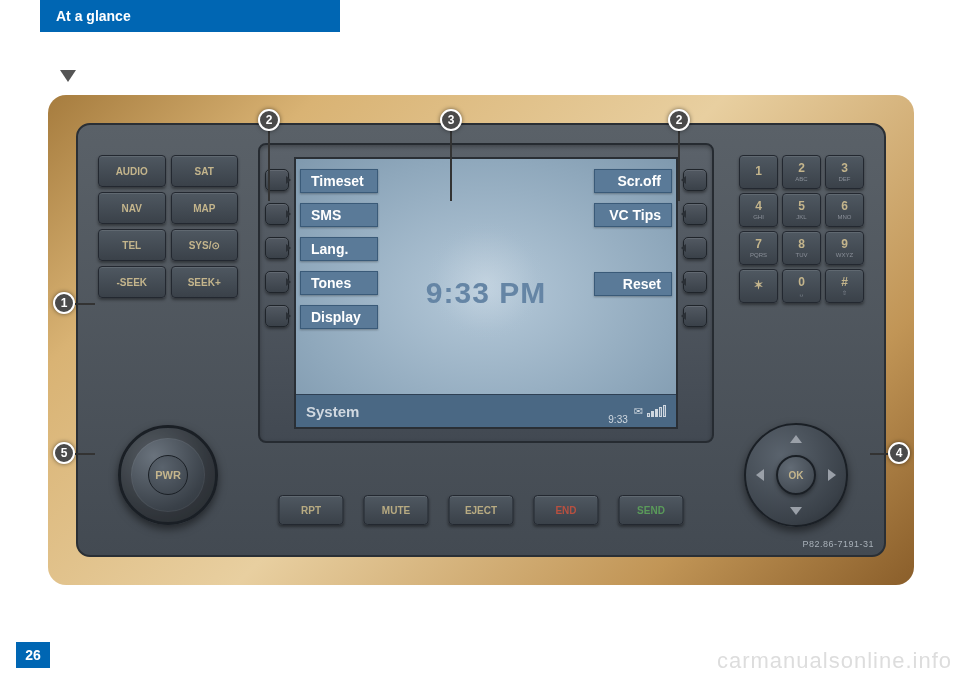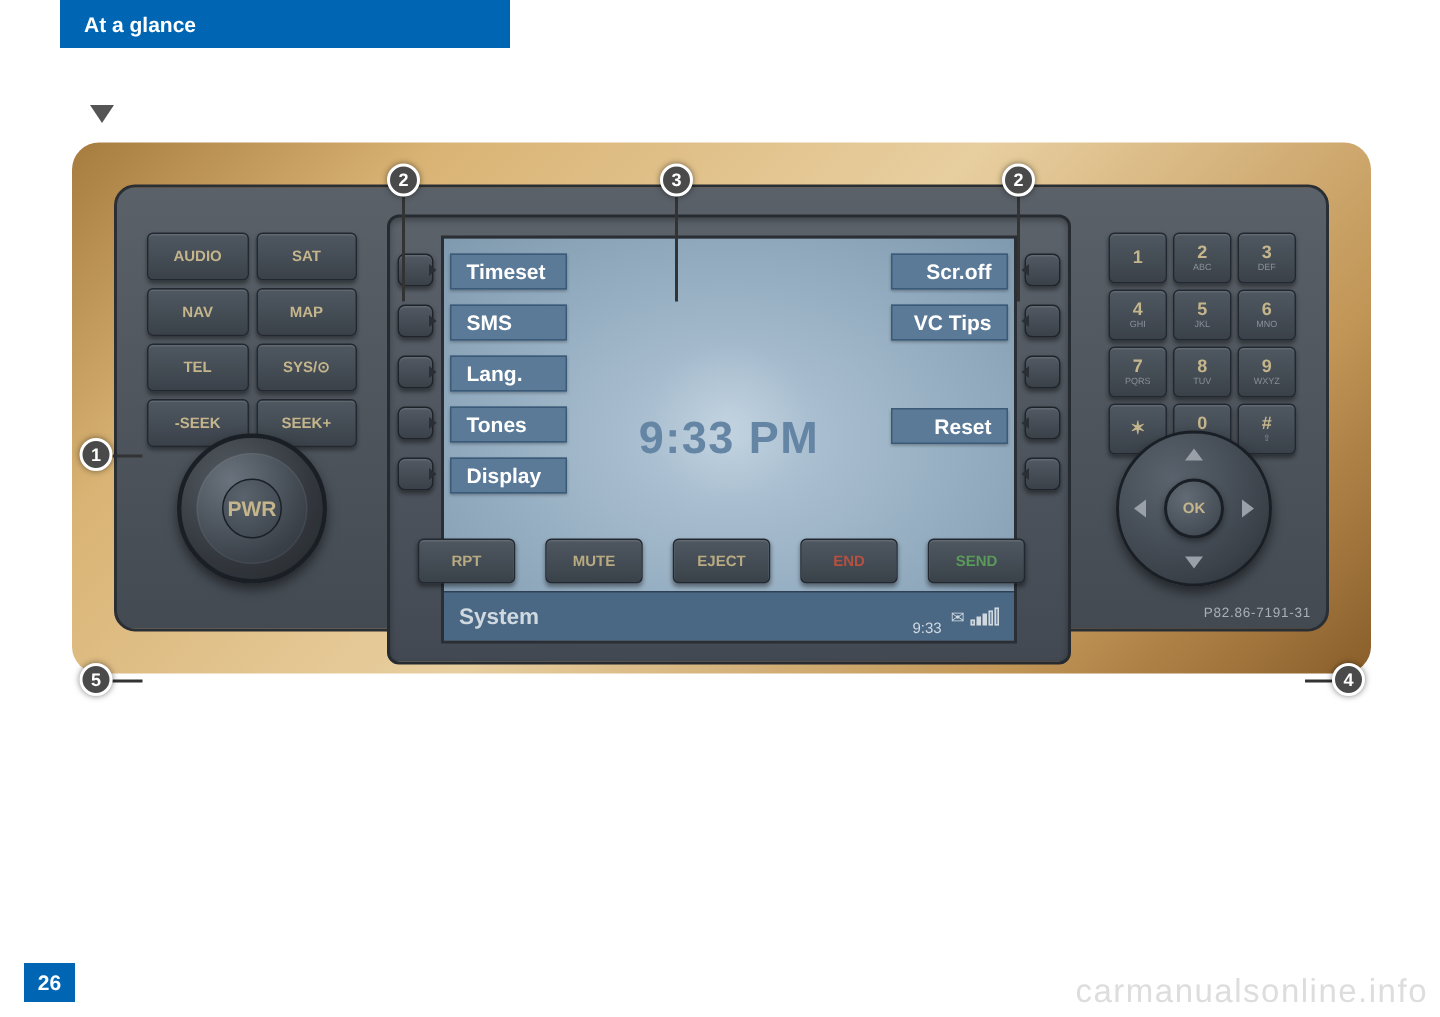--- a/index.html
+++ b/index.html
@@ -38,21 +38,21 @@
     position: absolute;
     bottom: 4px; right: 8px;
     color: #ddd; font-size: 22px; letter-spacing: 1px;
     font-weight: 300;
   }
   
   
   .device {
     position: absolute;
     top: 95px; left: 48px;
-    width: 866px; height: 354px;
+    width: 866px; height: 490px;
     background: linear-gradient(135deg, #a67c3e 0%, #d9b374 20%, #e8cfa0 50%, #c19556 80%, #8a5e2a 100%);
     border-radius: 18px;
     padding: 28px;
   }
   
   .device-inner {
     width: 100%; height: 100%;
     background: linear-gradient(180deg, #5a6168 0%, #434a52 100%);
     border-radius: 14px;
     position: relative;
@@ -234,21 +234,21 @@
     border-radius: 50%;
     background: radial-gradient(circle at 35% 30%, #6a737d 0%, #3a4149 60%, #262b31 100%);
     border: 3px solid #1a1f25;
     display: flex; align-items: center; justify-content: center;
     box-shadow: 0 4px 8px rgba(0,0,0,0.5), inset 0 0 0 10px rgba(0,0,0,0.25), inset 0 0 0 11px rgba(255,255,255,0.05);
   }
   .pwr-center {
     width: 40px; height: 40px; border-radius: 50%;
     background: radial-gradient(circle at 35% 30%, #5a636d 0%, #3a4149 100%);
     border: 1px solid #1a1f25;
-    color: #c4b58c; font-size: 14px; font-weight: bold;
+    color: #c4b58c; font-size: 11px; font-weight: bold;
     display: flex; align-items: center; justify-content: center;
   }
   
   
   .ok-pad {
     position: absolute;
     bottom: 28px; right: 36px;
     width: 104px; height: 104px;
     border-radius: 50%;
     background: radial-gradient(circle at 35% 30%, #5a636d 0%, #3a4149 70%, #262b31 100%);

